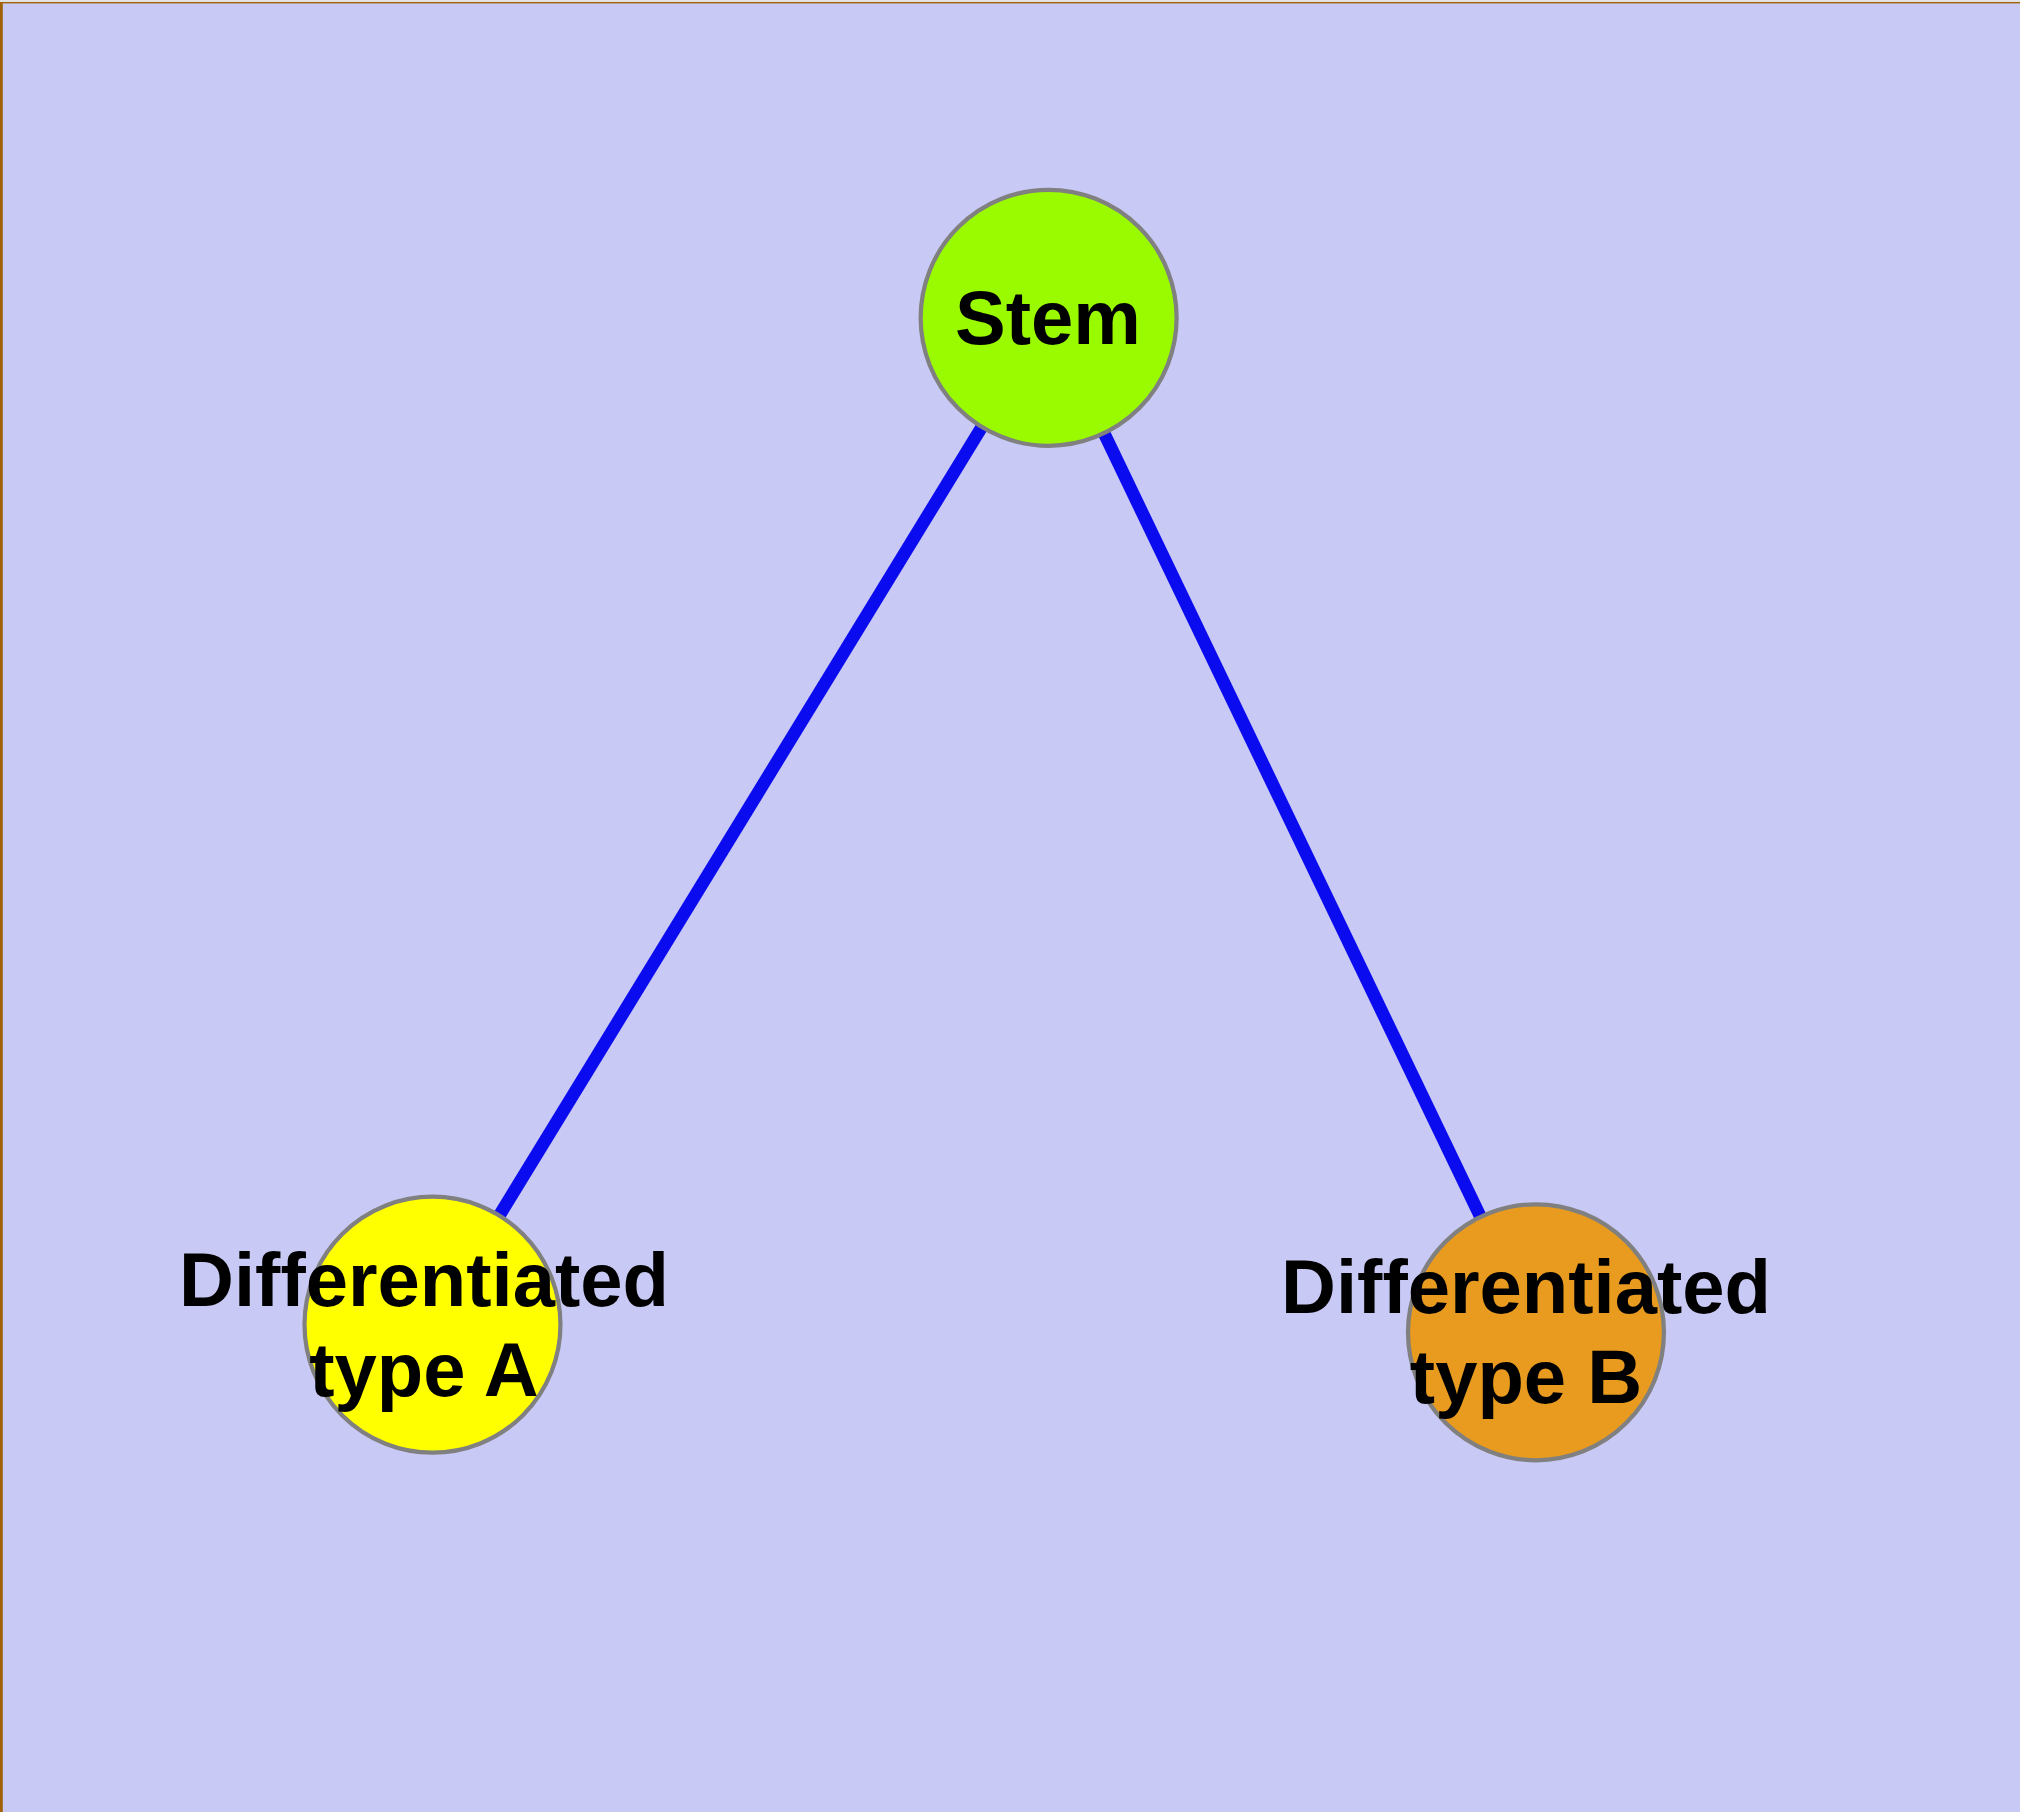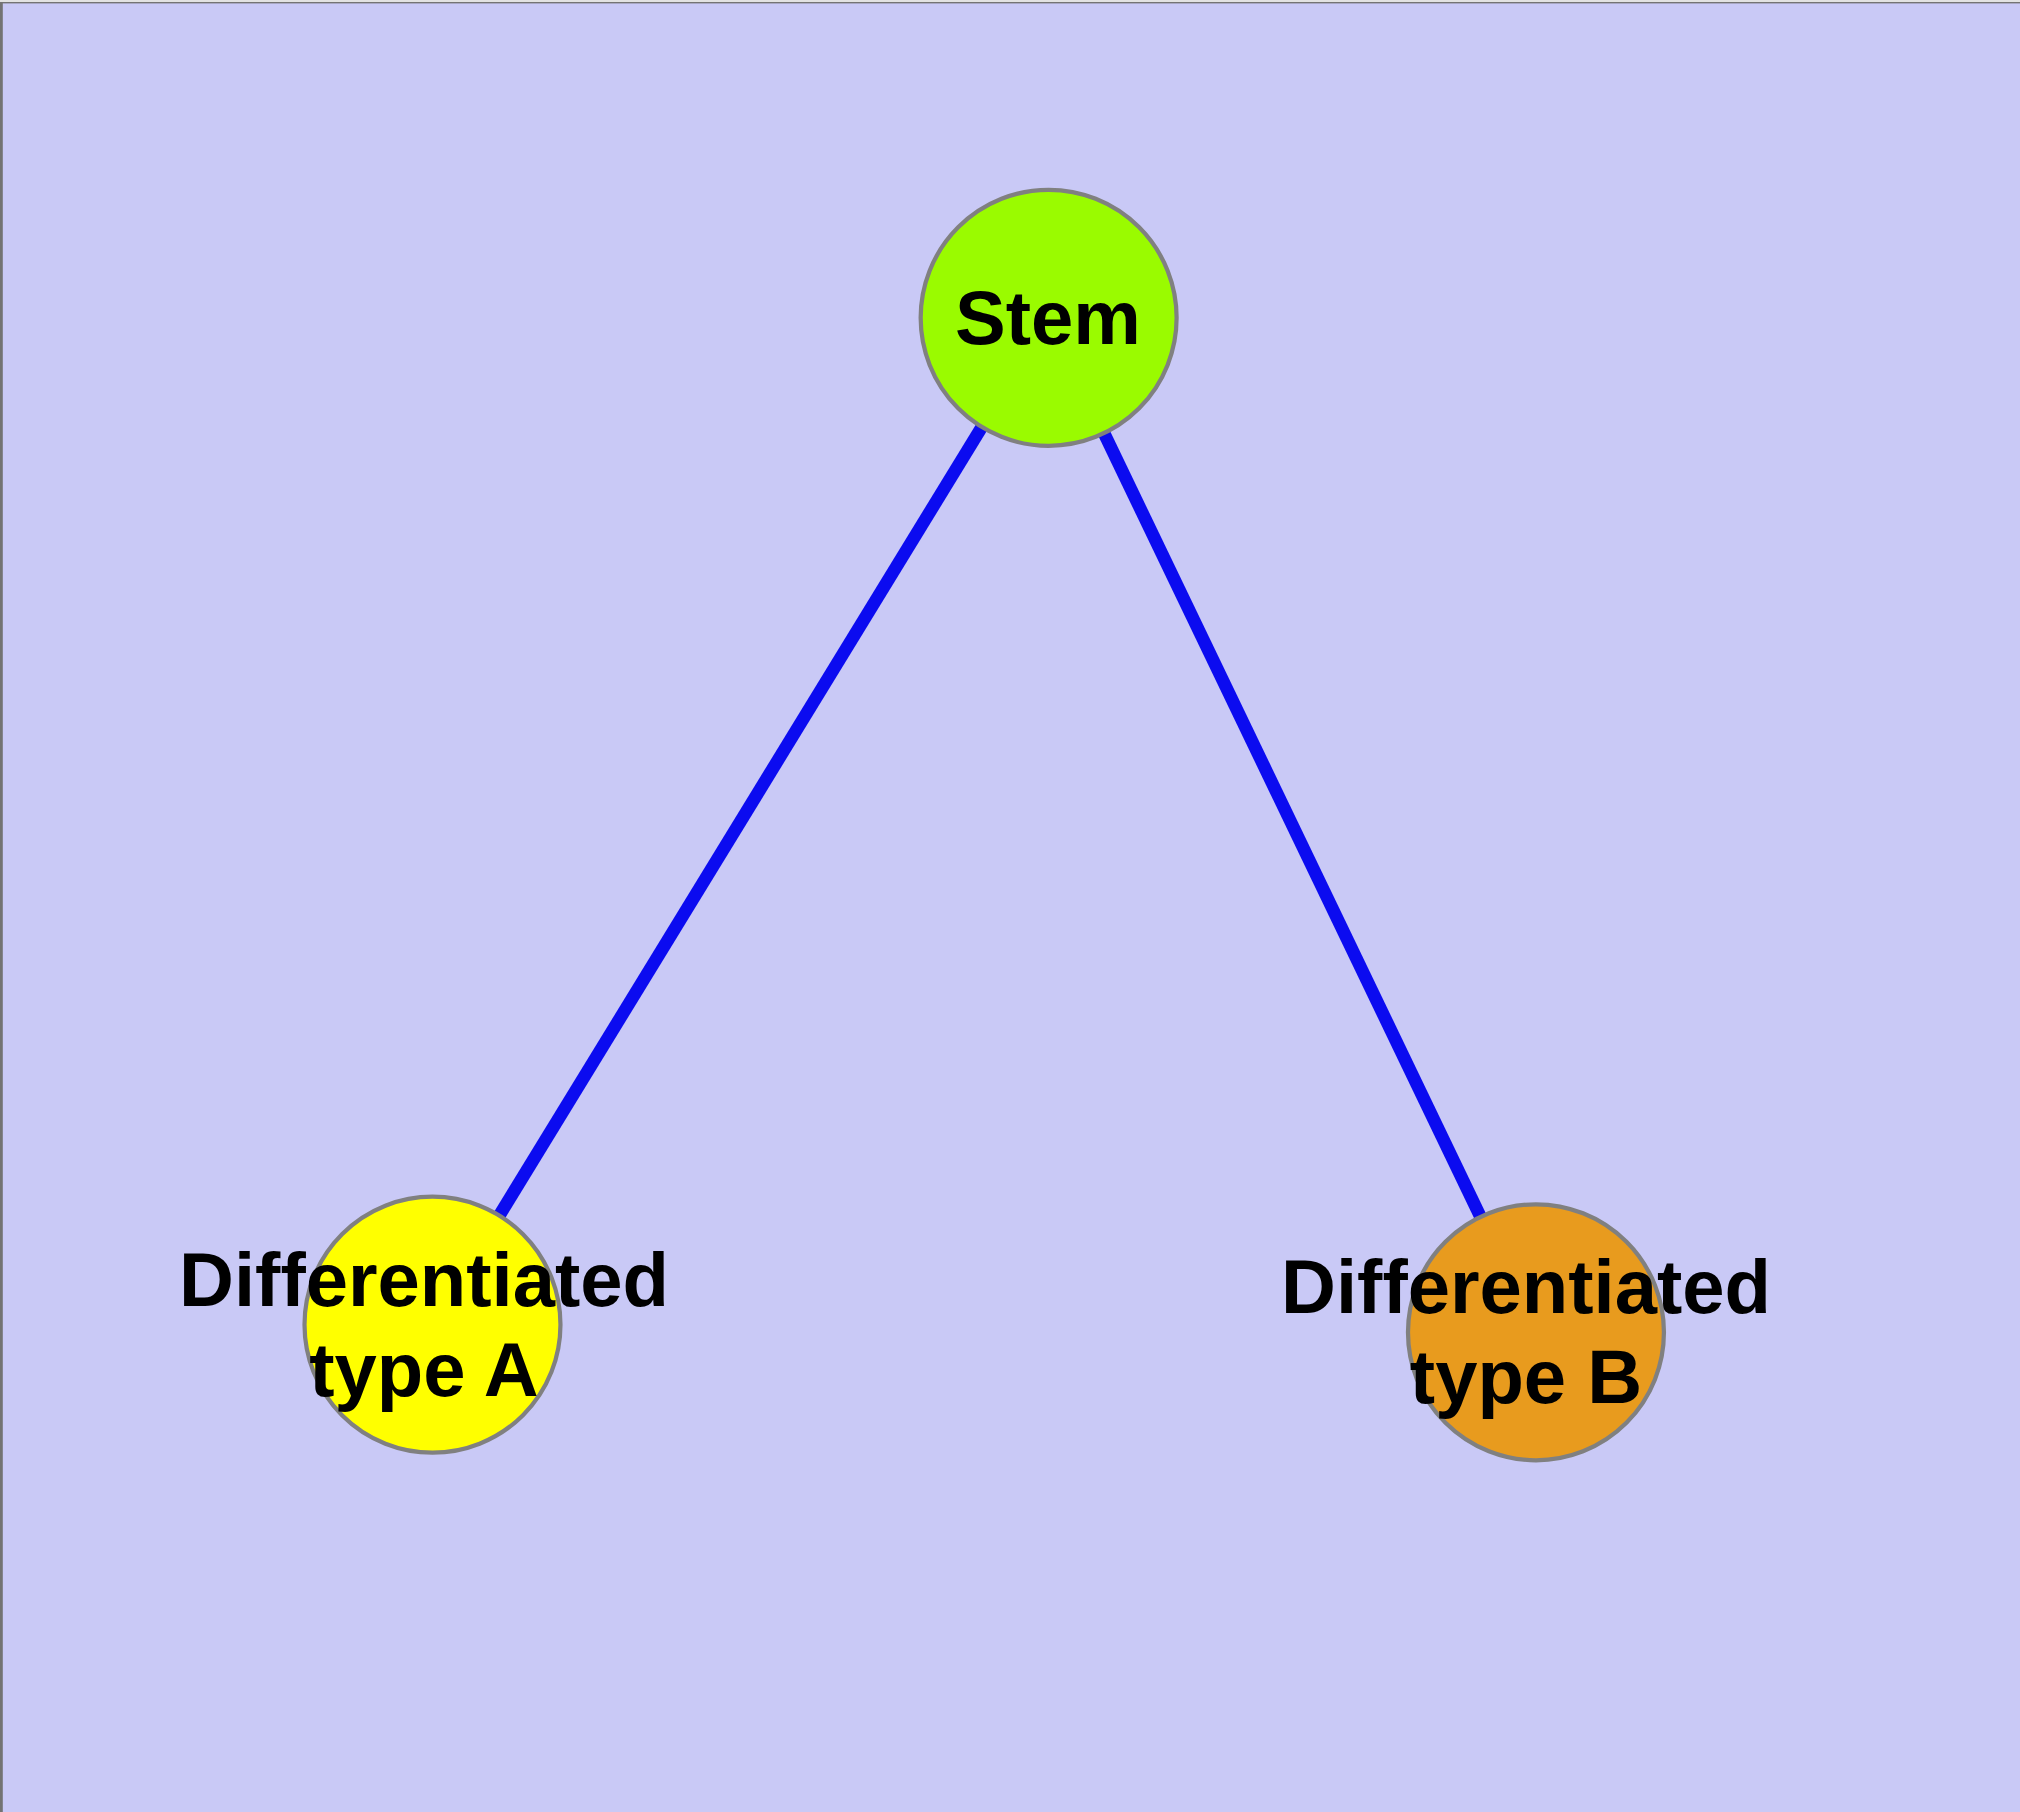--- a/index.html
+++ b/index.html
@@ -4,21 +4,21 @@
 <style>
   html, body {
     margin: 0;
     padding: 0;
     background: #ffffff;
   }
   .screen {
     position: relative;
     width: 2021px;
     height: 1812px;
-    background: #737373;
+    background: #a16207;
     overflow: hidden;
     font-family: "Liberation Sans", sans-serif;
   }
   .top-edge-line {
     position: absolute;
     top: 0; left: 0;
     width: 2021px;
     height: 1.7px;
     background: #e2e2e2;
   }

